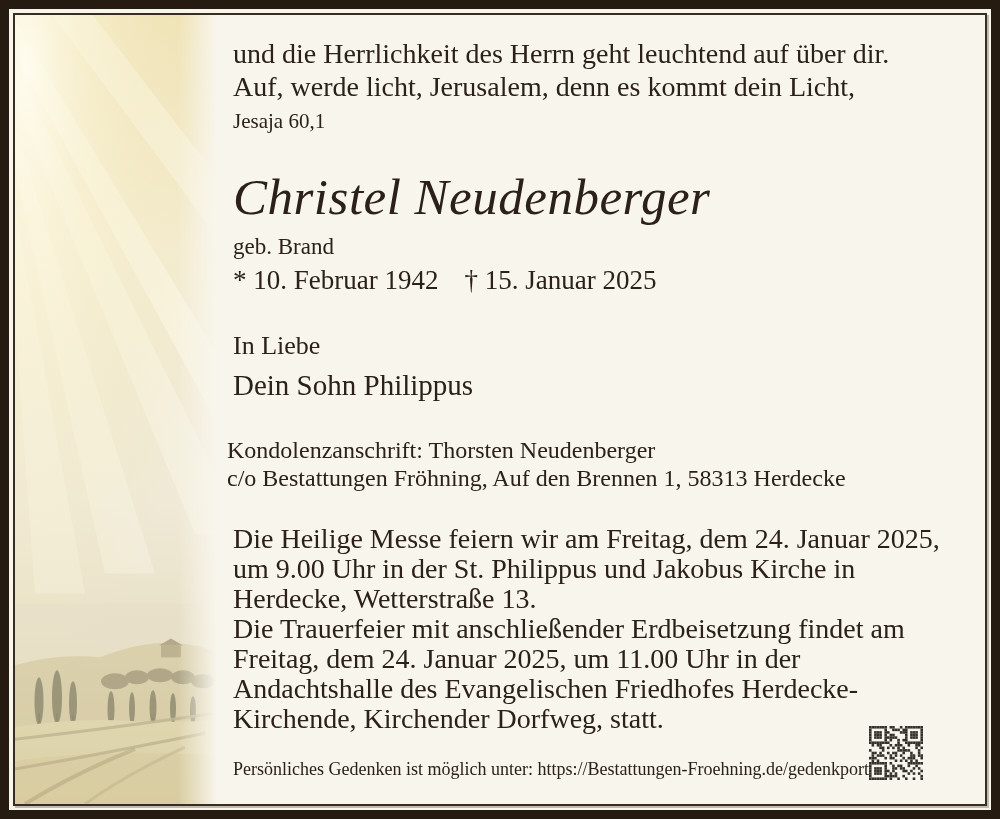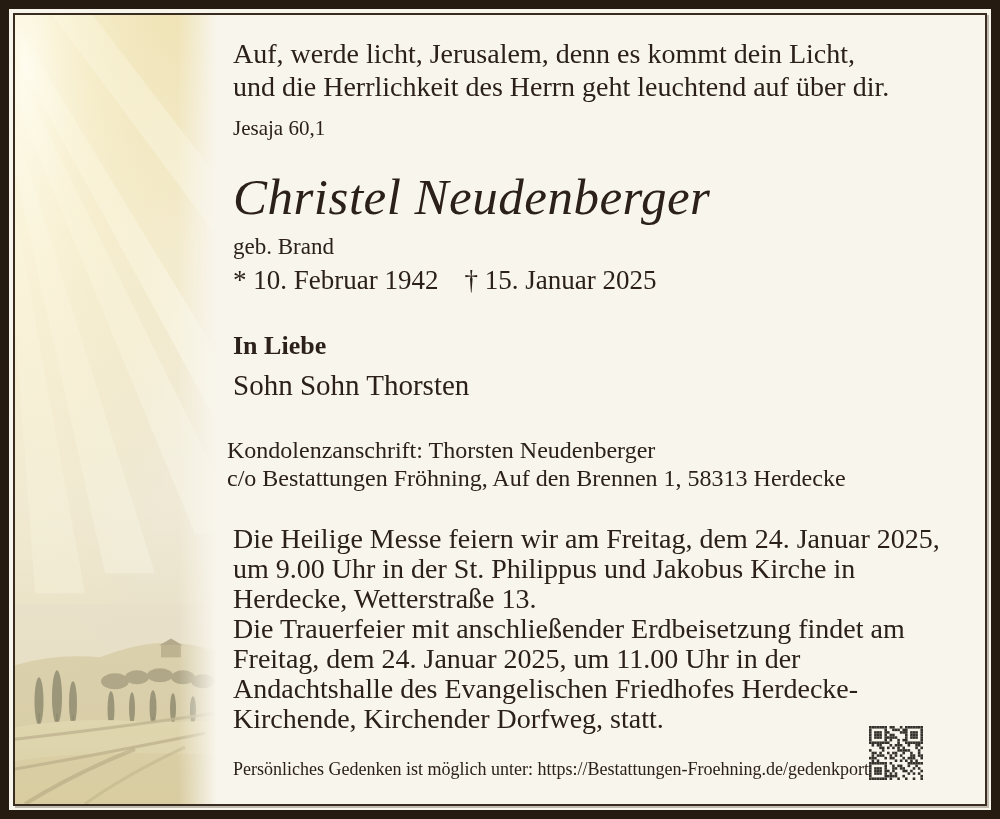--- a/index.html
+++ b/index.html
@@ -37,31 +37,31 @@
   }
   .art-strip svg { display: block; width: 100%; height: 100%; }
   .art-fade {
     position: absolute;
     top: 0; bottom: 0; right: -1px; width: 46px;
     background: linear-gradient(to right, rgba(248,245,236,0), #f8f5ec 85%);
   }
   
   .txt { position: absolute; color: #2b211a; }
   .quote-block { left: 233px; top: 37px; font-size: 28px; line-height: 33px; }
-  .quote-source { font-size: 21px; line-height: 24px; margin-top: 13px; }
+  .quote-source { font-size: 21px; line-height: 24px; margin-top: 6px; }
   .name {
     left: 233px; top: 160px;
     font-size: 51px; font-style: italic; line-height: 62px;
     letter-spacing: 0.5px;
     margin-top: 6px;
   }
   .maiden { left: 233px; top: 234px; font-size: 23px; font-family: Liberation Serif, serif; }
   .dates { left: 233px; top: 265px; font-size: 27px; }
   .dates .birth { margin-right: 26px; }
-  .closing { left: 233px; top: 331px; font-size: 26px; font-weight: bold; }
+  .closing { left: 233px; top: 331px; font-size: 26px; }
   .mourner { left: 233px; top: 369px; font-size: 29px; }
   .condolence { left: 227px; top: 436px; font-size: 24px; line-height: 28px; }
   .service { left: 233px; top: 524px; font-size: 28px; line-height: 30px; }
   .memorial { left: 233px; top: 759px; font-size: 18px; }
   .qr {
     position: absolute;
     left: 868px; top: 726px;
     width: 56px; height: 54px;
   }
   .qr svg { display: block; width: 100%; height: 100%; }
@@ -142,34 +142,34 @@
           <path d="M0,756 Q80,742 190,720" stroke="#a2946f" stroke-width="3" opacity="0.7"></path>
           <path d="M10,791 Q60,760 120,736" stroke="#9c8d68" stroke-width="4" opacity="0.6"></path>
           <path d="M70,791 Q110,762 170,734" stroke="#a8996f" stroke-width="3" opacity="0.5"></path>
         </g>
       </g>
     </svg>
     <div class="art-fade"></div>
   </div>
 
   <div class="txt quote-block">
+    <div>und die Herrlichkeit des Herrn geht leuchtend auf über dir.</div>
     <div>Auf, werde licht, Jerusalem, denn es kommt dein Licht,</div>
-    <div>und die Herrlichkeit des Herrn geht leuchtend auf über dir.</div>
     <div class="quote-source">Jesaja 60,1</div>
   </div>
 
   <div class="txt name">Christel Neudenberger</div>
   <div class="txt maiden">geb. Brand</div>
 
   <div class="txt dates">
     <span class="birth">* 10. Februar 1942</span><span>† 15. Januar 2025</span>
   </div>
 
   <div class="txt closing">In Liebe</div>
-  <div class="txt mourner">Sohn Sohn Thorsten</div>
+  <div class="txt mourner">Dein Sohn Philippus</div>
 
   <div class="txt condolence">
     <div>Kondolenzanschrift: Thorsten Neudenberger</div>
     <div>c/o Bestattungen Fröhning, Auf den Brennen 1, 58313 Herdecke</div>
   </div>
 
   <div class="txt service">
     <div>Die Heilige Messe feiern wir am Freitag, dem 24. Januar 2025,</div>
     <div>um 9.00 Uhr in der St. Philippus und Jakobus Kirche in</div>
     <div>Herdecke, Wetterstraße 13.</div>

